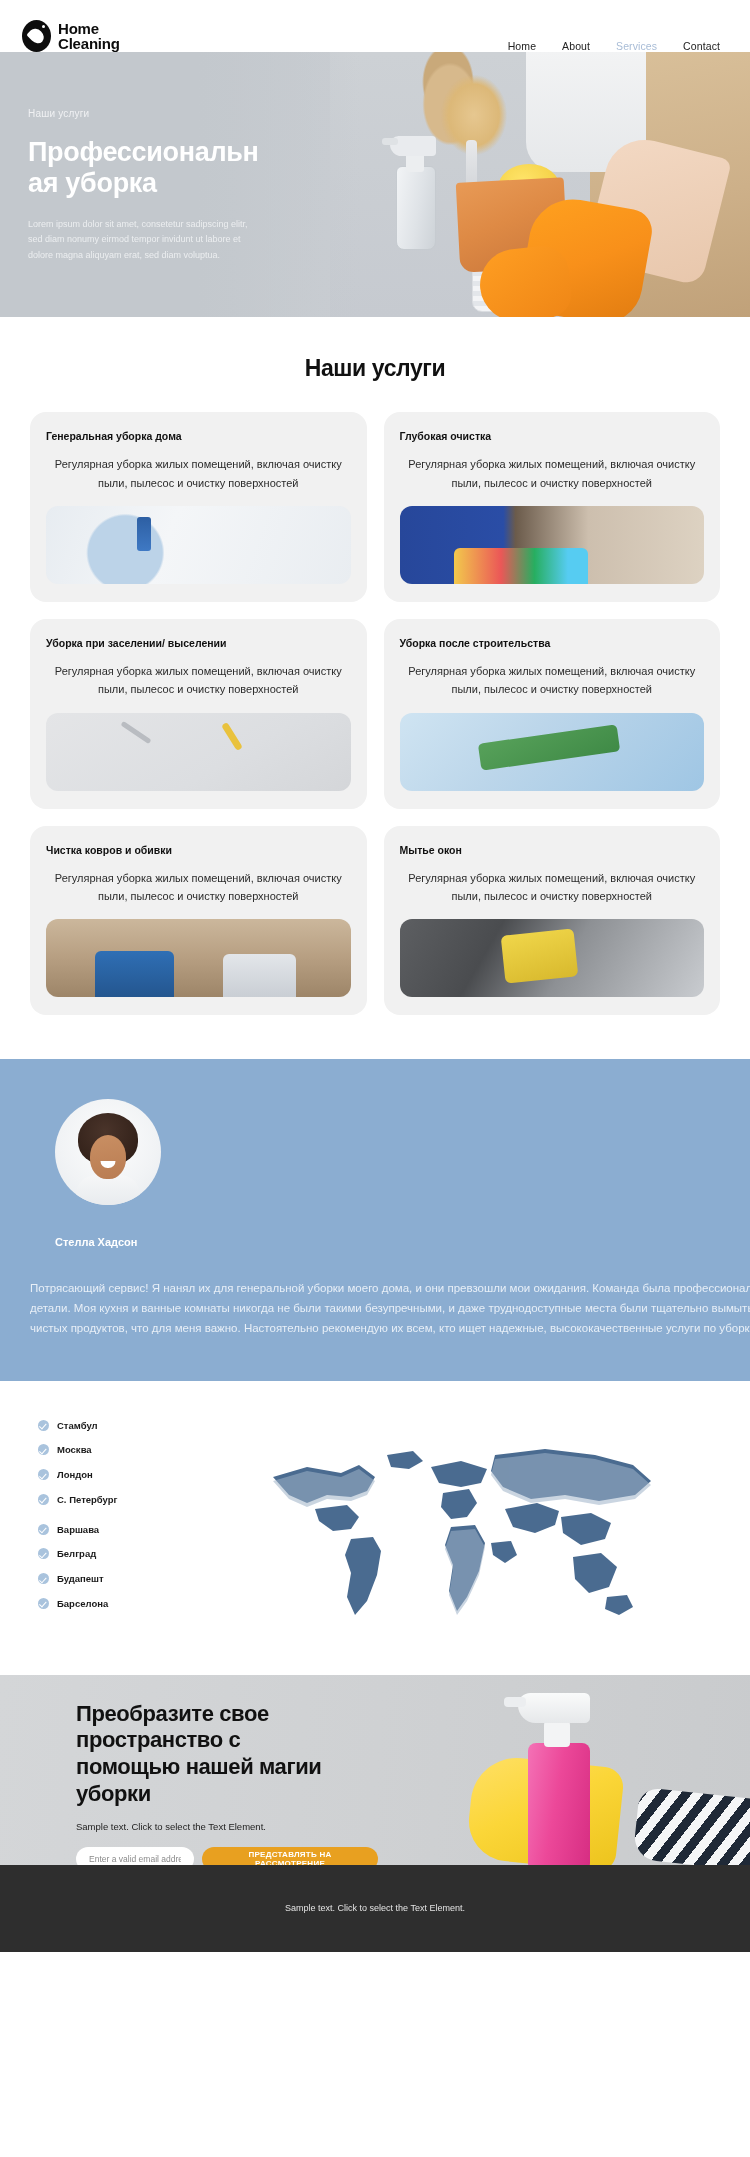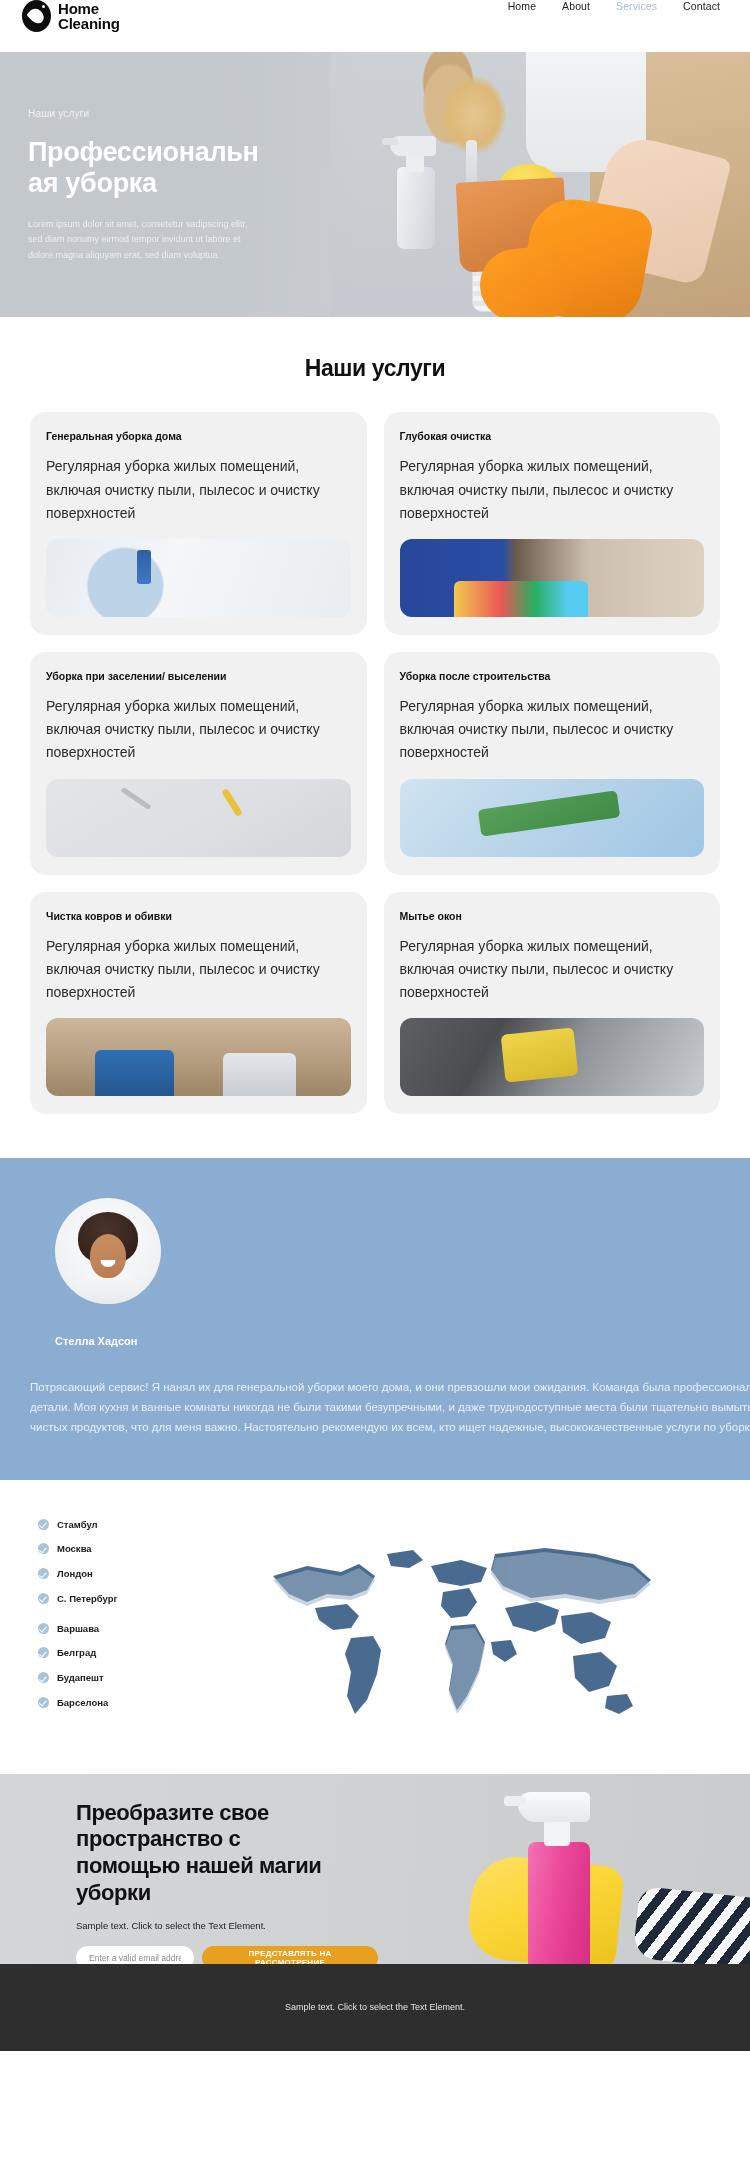--- a/index.html
+++ b/index.html
@@ -10,21 +10,21 @@
     color: #1a1a1a;
     width: 750px;
     overflow-x: hidden;
   }
 
   
   .site-header {
     height: 52px;
     background: #ffffff;
     display: flex;
-    align-items: flex-start;
+    align-items: flex-end;
     justify-content: space-between;
     padding: 0 22px;
   }
   .brand { display: flex; align-items: center; gap: 7px; }
   .brand-mark {
     width: 29px; height: 32px;
     background: #0d0d0d;
     border-radius: 50%;
     display: flex; align-items: center; justify-content: center;
     position: relative;
@@ -184,21 +184,21 @@
     background: #f1f1f1;
     border-radius: 16px;
     padding: 17px 16px 18px;
     min-height: 185px;
   }
   .card-title {
     font-size: 10.5px; font-weight: bold; color: #111;
     line-height: 1.38; margin-bottom: 12px;
   }
   .card-desc {
-    font-size: 14px; line-height: 1.65; color: #2b2b2b; margin-bottom: 14px;
+    font-size: 11px; line-height: 1.65; color: #2b2b2b; margin-bottom: 14px; text-align: center;
   }
   .card-img {
     height: 78px; border-radius: 12px; overflow: hidden;
     background: #dfe2e6;
   }
   .img-spray {
     background:
       radial-gradient(circle at 26% 60%, #bcd3e8 0 16%, transparent 17%),
       linear-gradient(110deg,#e7ecf1 0%, #f4f6f8 40%, #e9edf1 100%);
     position: relative;

